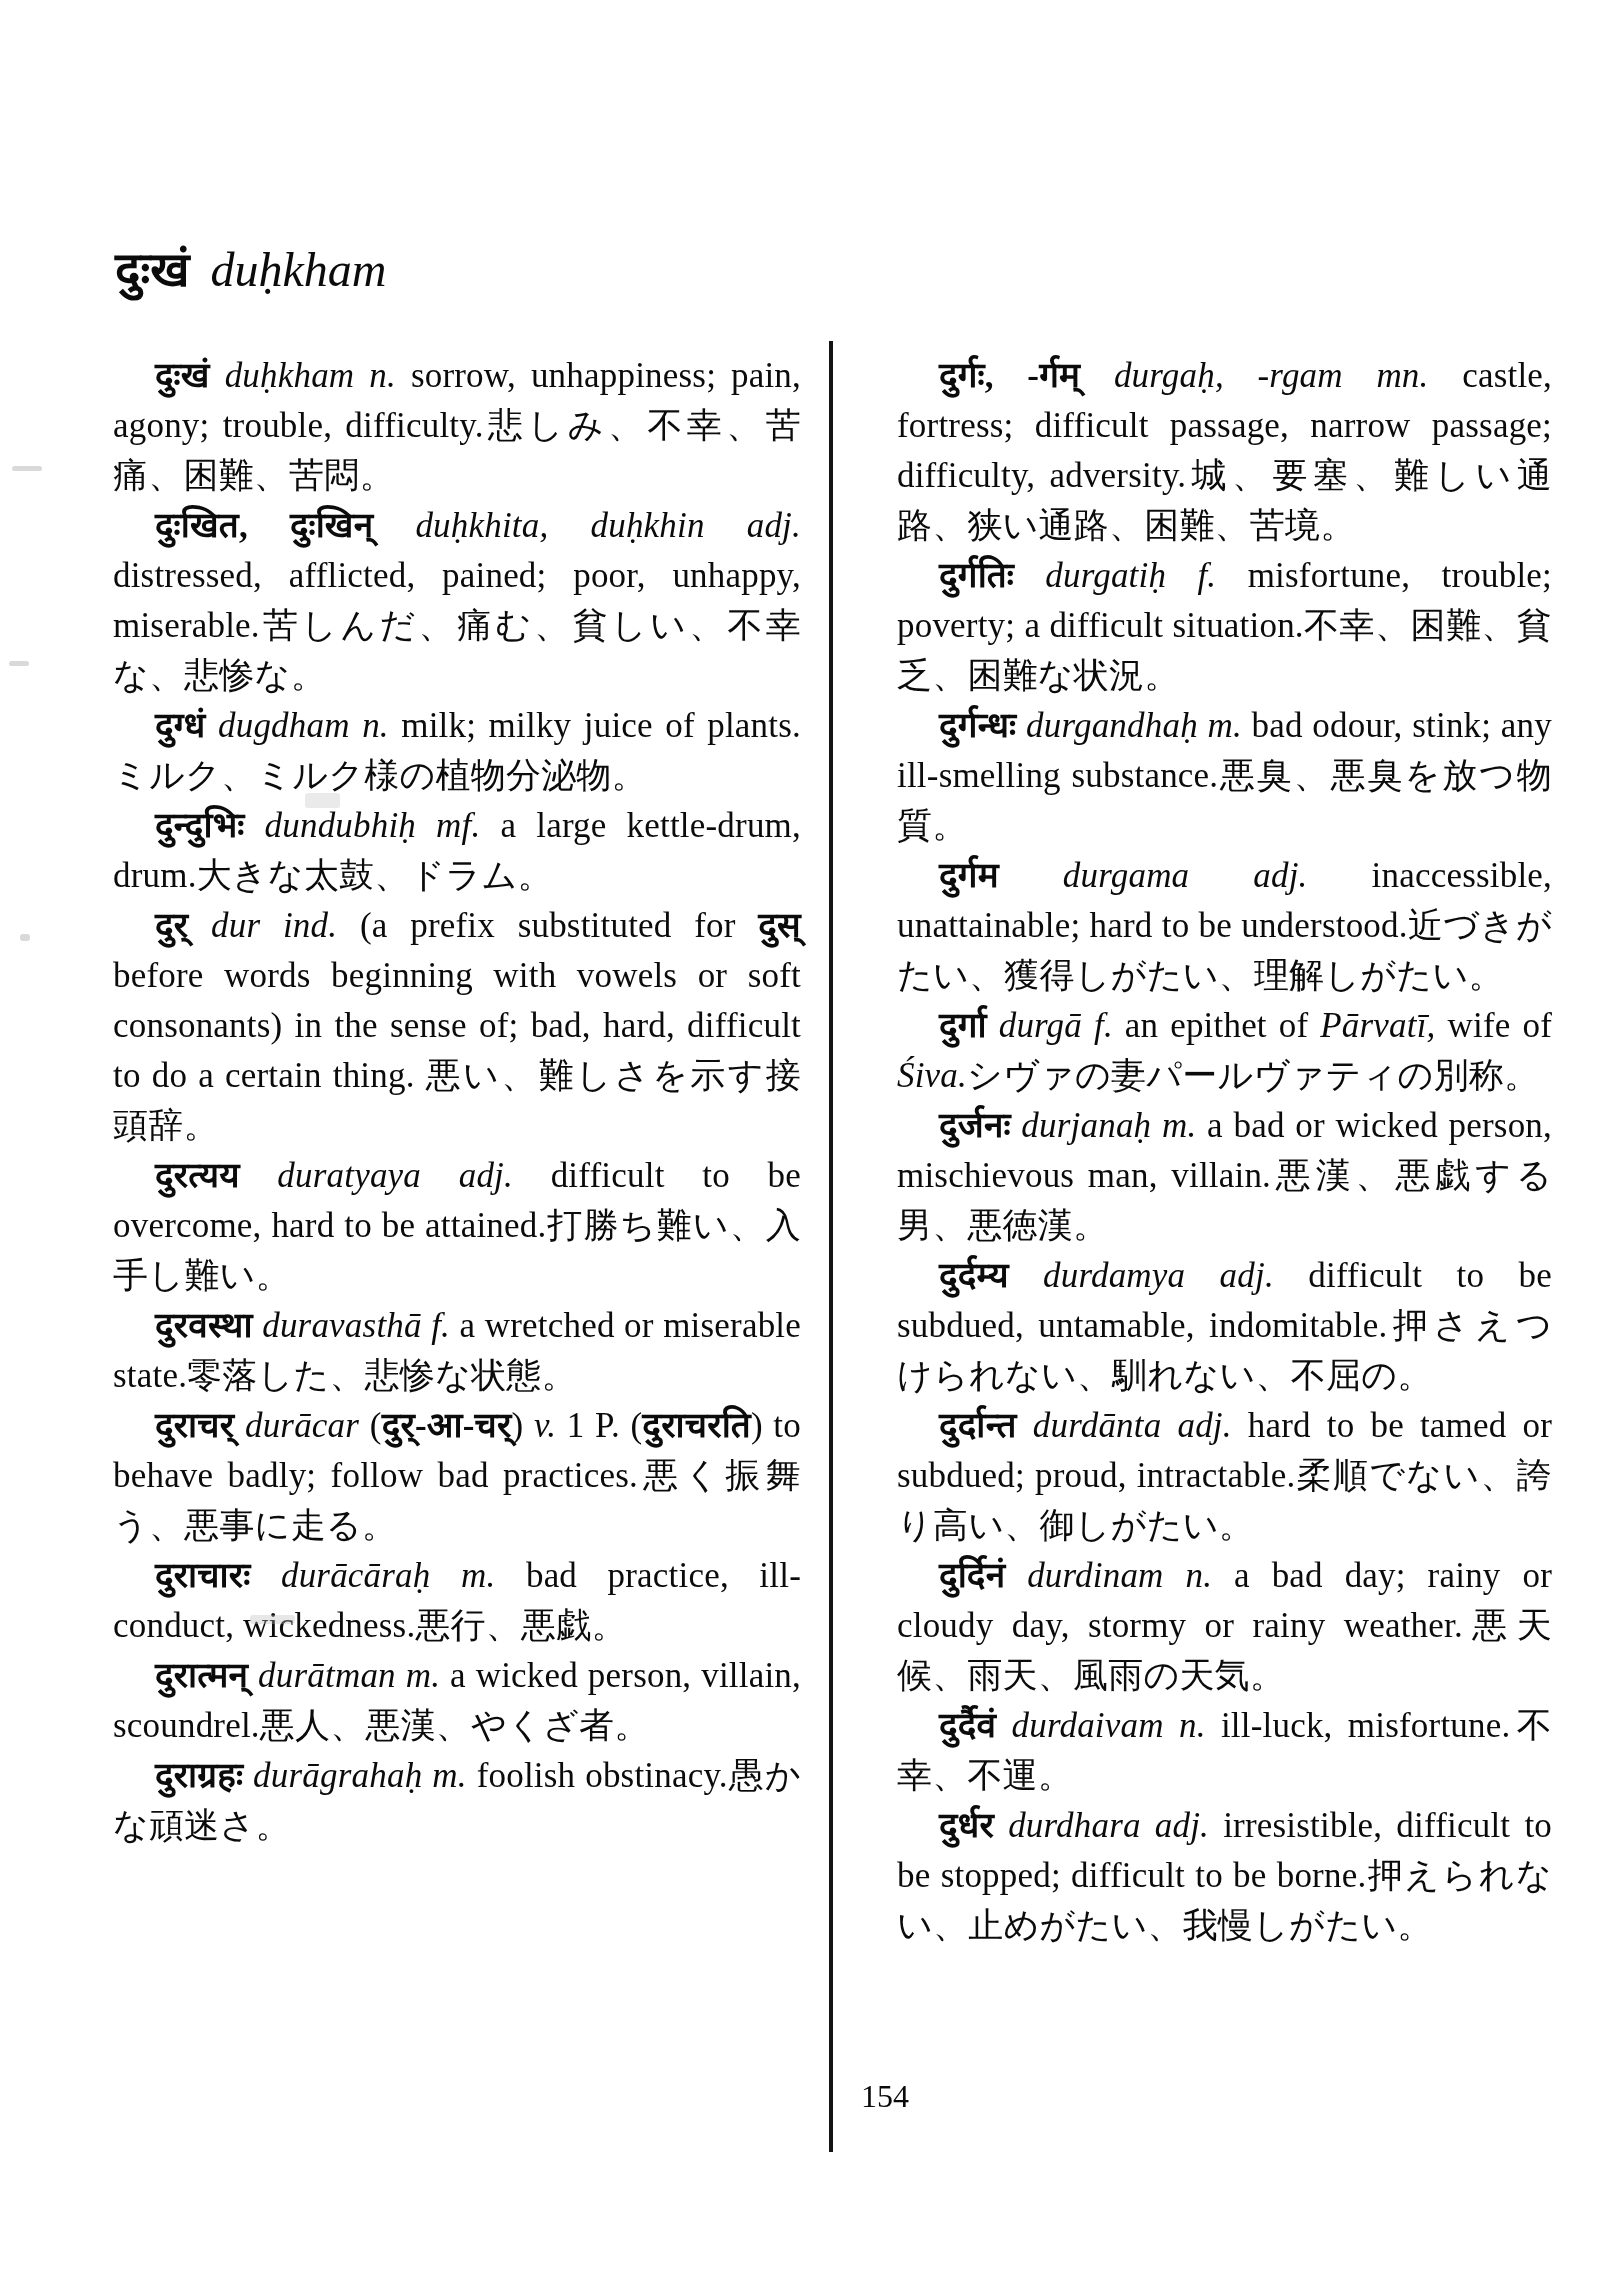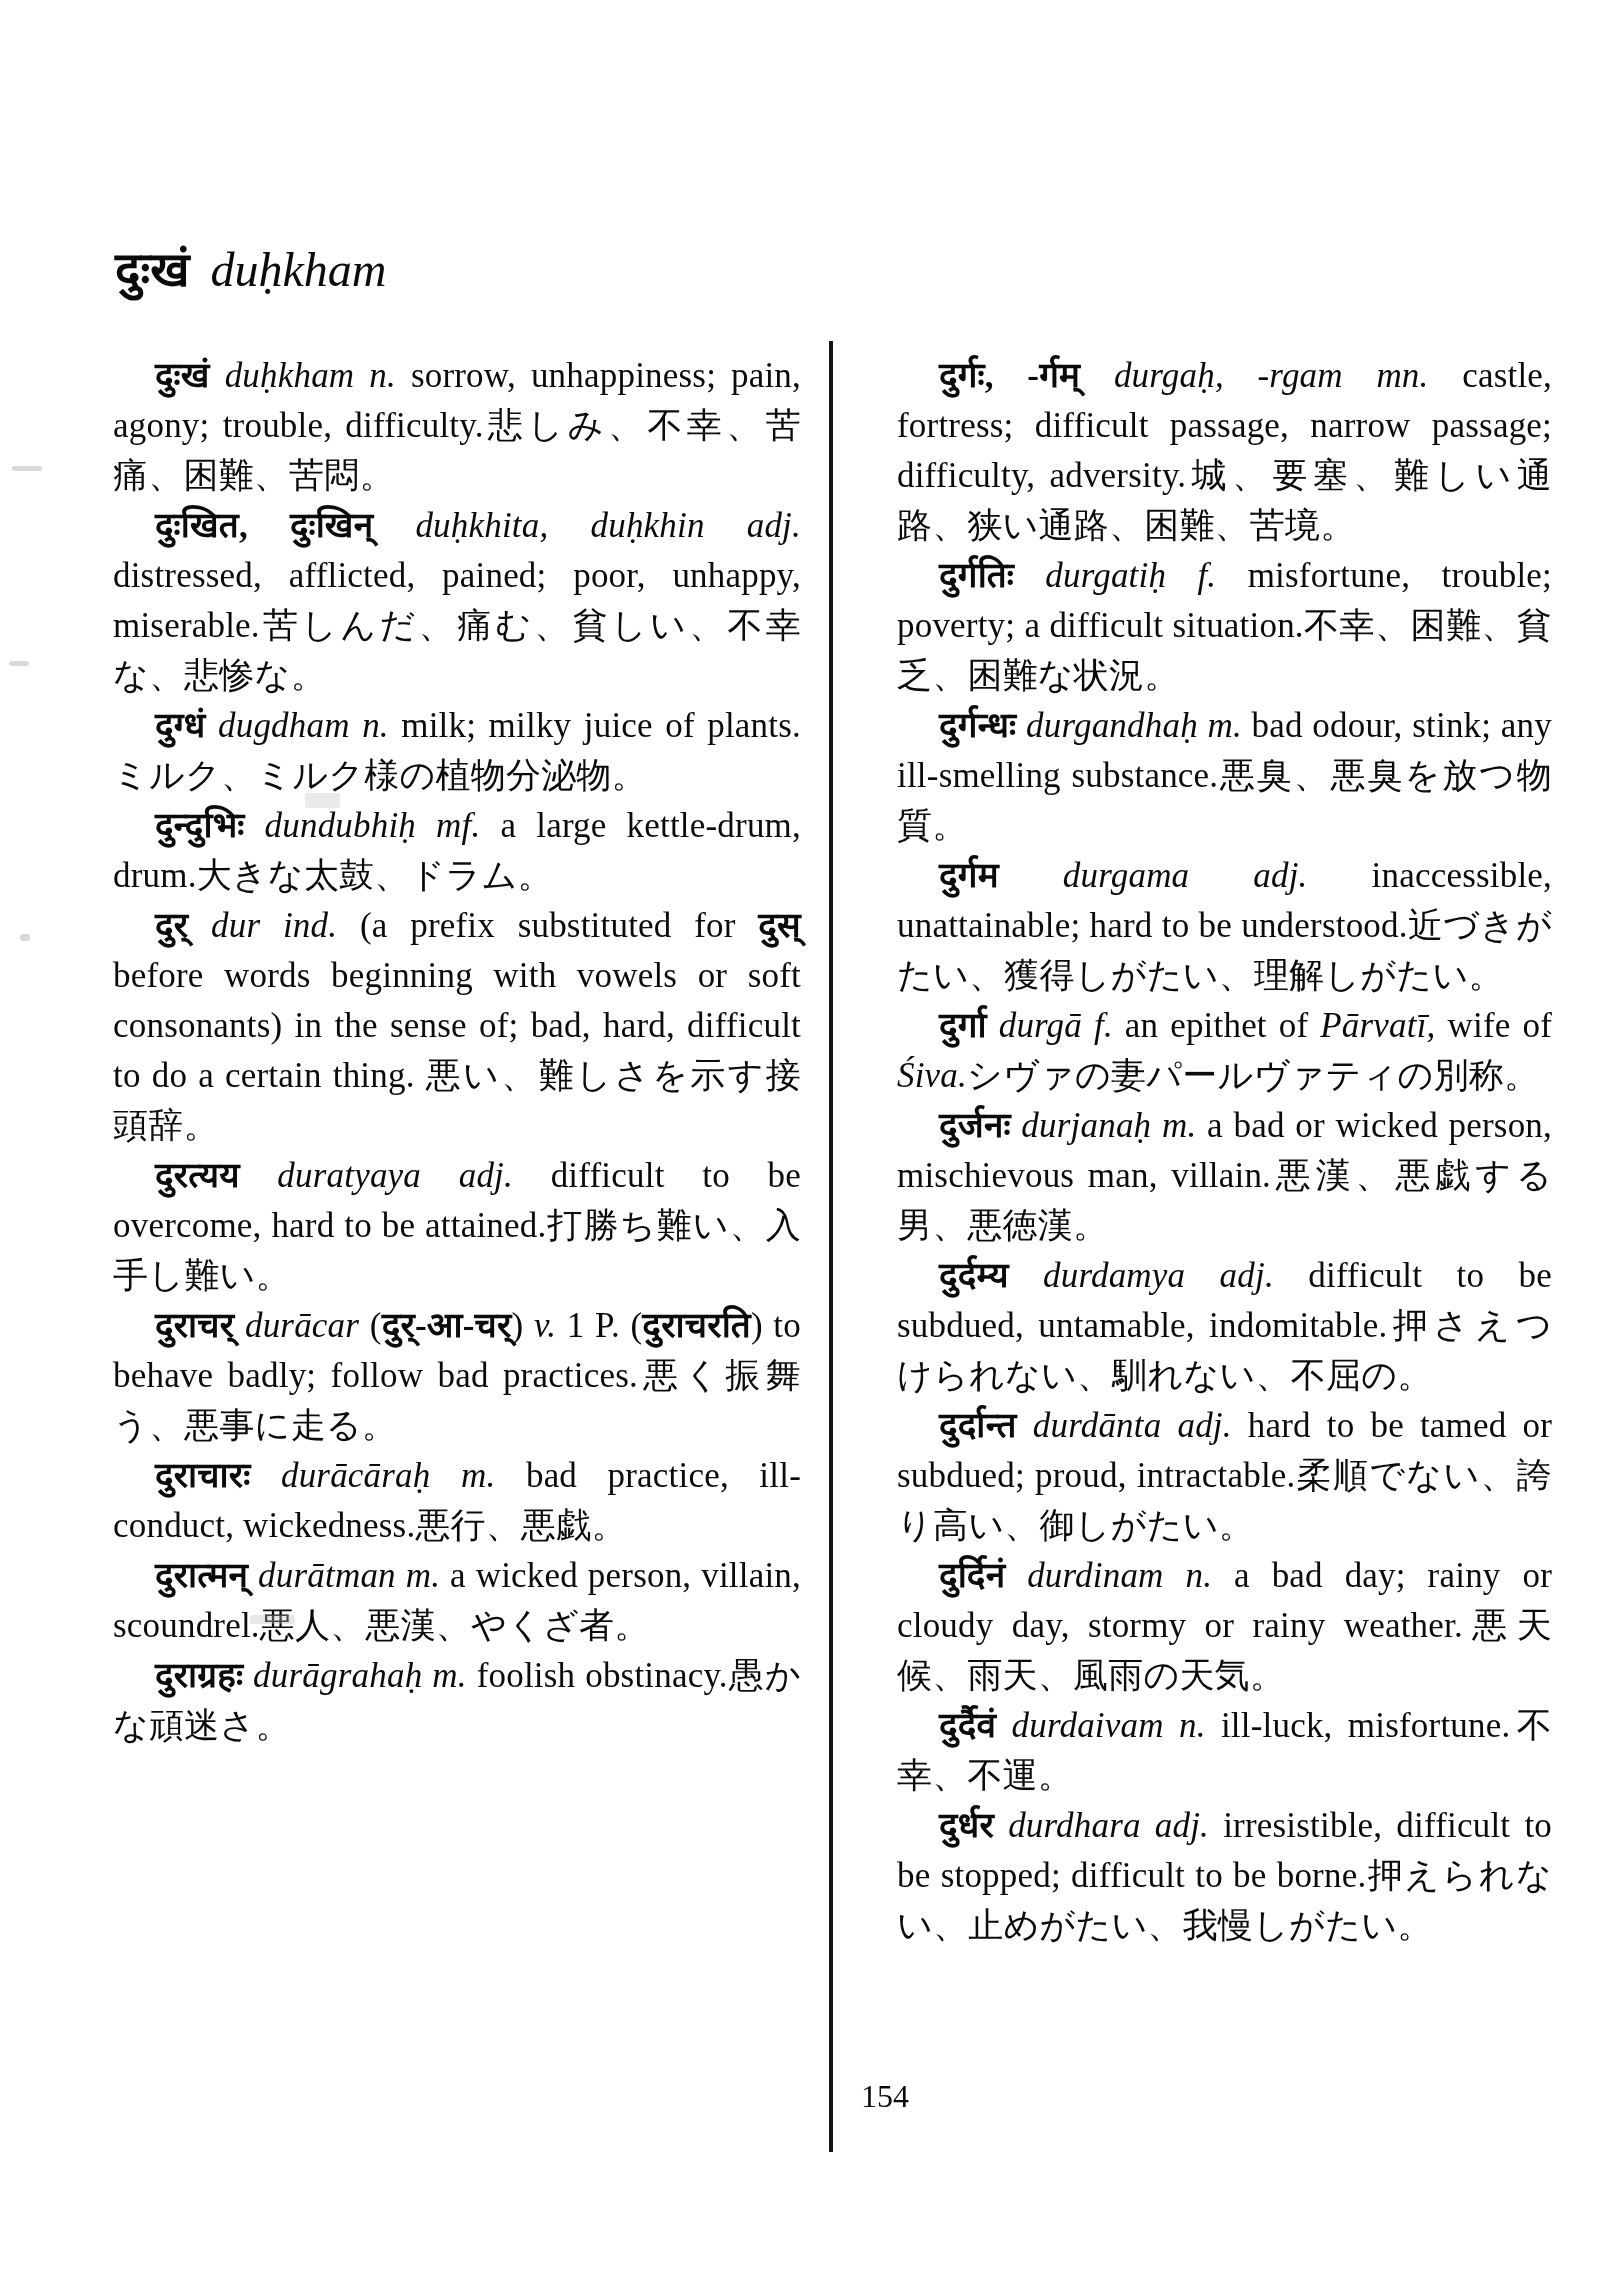--- a/index.html
+++ b/index.html
@@ -46,20 +46,21 @@
   <span class="dev">दुःखं</span><span class="translit">duḥkham</span>
 </div>
 
 <div id="col-left" class="column">
     <p class="entry"><span class="seg-dev">दुःखं </span><span class="seg-it">duḥkham n. </span><span class="seg-rm">sorrow, unhappiness; pain, agony; trouble, difficulty.</span><span class="seg-ja">悲しみ、不幸、苦痛、困難、苦悶。</span></p>
     <p class="entry"><span class="seg-dev">दुःखित, दुःखिन् </span><span class="seg-it">duḥkhita, duḥkhin adj. </span><span class="seg-rm">distressed, afflicted, pained; poor, unhappy, miserable.</span><span class="seg-ja">苦しんだ、痛む、貧しい、不幸な、悲惨な。</span></p>
     <p class="entry"><span class="seg-dev">दुग्धं </span><span class="seg-it">dugdham n. </span><span class="seg-rm">milk; milky juice of plants.</span><span class="seg-ja">ミルク、ミルク様の植物分泌物。</span></p>
     <p class="entry"><span class="seg-dev">दुन्दुभिः </span><span class="seg-it">dundubhiḥ mf. </span><span class="seg-rm">a large kettle-drum, drum.</span><span class="seg-ja">大きな太鼓、ドラム。</span></p>
     <p class="entry"><span class="seg-dev">दुर् </span><span class="seg-it">dur ind. </span><span class="seg-rm">(a prefix substituted for </span><span class="seg-dev">दुस् </span><span class="seg-rm">before words beginning with vowels or soft consonants) in the sense of; bad, hard, difficult to do a certain thing. </span><span class="seg-ja">悪い、難しさを示す接頭辞。</span></p>
     <p class="entry"><span class="seg-dev">दुरत्यय </span><span class="seg-it">duratyaya adj. </span><span class="seg-rm">difficult to be overcome, hard to be attained.</span><span class="seg-ja">打勝ち難い、入手し難い。</span></p>
+    <p class="entry"><span class="seg-dev">दुरवस्था </span><span class="seg-it">duravasthā f. </span><span class="seg-rm">a wretched or miserable state.</span><span class="seg-ja">零落した、悲惨な状態。</span></p>
     <p class="entry"><span class="seg-dev">दुराचर् </span><span class="seg-it">durācar </span><span class="seg-rm">(</span><span class="seg-dev">दुर्-आ-चर्</span><span class="seg-rm">) </span><span class="seg-it">v. </span><span class="seg-rm">1 P. (</span><span class="seg-dev">दुराचरति</span><span class="seg-rm">) to behave badly; follow bad practices.</span><span class="seg-ja">悪く振舞う、悪事に走る。</span></p>
     <p class="entry"><span class="seg-dev">दुराचारः </span><span class="seg-it">durācāraḥ m. </span><span class="seg-rm">bad practice, ill-conduct, wickedness.</span><span class="seg-ja">悪行、悪戯。</span></p>
     <p class="entry"><span class="seg-dev">दुरात्मन् </span><span class="seg-it">durātman m. </span><span class="seg-rm">a wicked person, villain, scoundrel.</span><span class="seg-ja">悪人、悪漢、やくざ者。</span></p>
     <p class="entry"><span class="seg-dev">दुराग्रहः </span><span class="seg-it">durāgrahaḥ m. </span><span class="seg-rm">foolish obstinacy.</span><span class="seg-ja">愚かな頑迷さ。</span></p>
   </div>
 
 <div class="column-divider"></div>
 
 <div id="col-right" class="column">
     <p class="entry"><span class="seg-dev">दुर्गः, -र्गम् </span><span class="seg-it">durgaḥ, -rgam mn. </span><span class="seg-rm">castle, fortress; difficult passage, narrow passage; difficulty, adversity.</span><span class="seg-ja">城、要塞、難しい通路、狭い通路、困難、苦境。</span></p>

